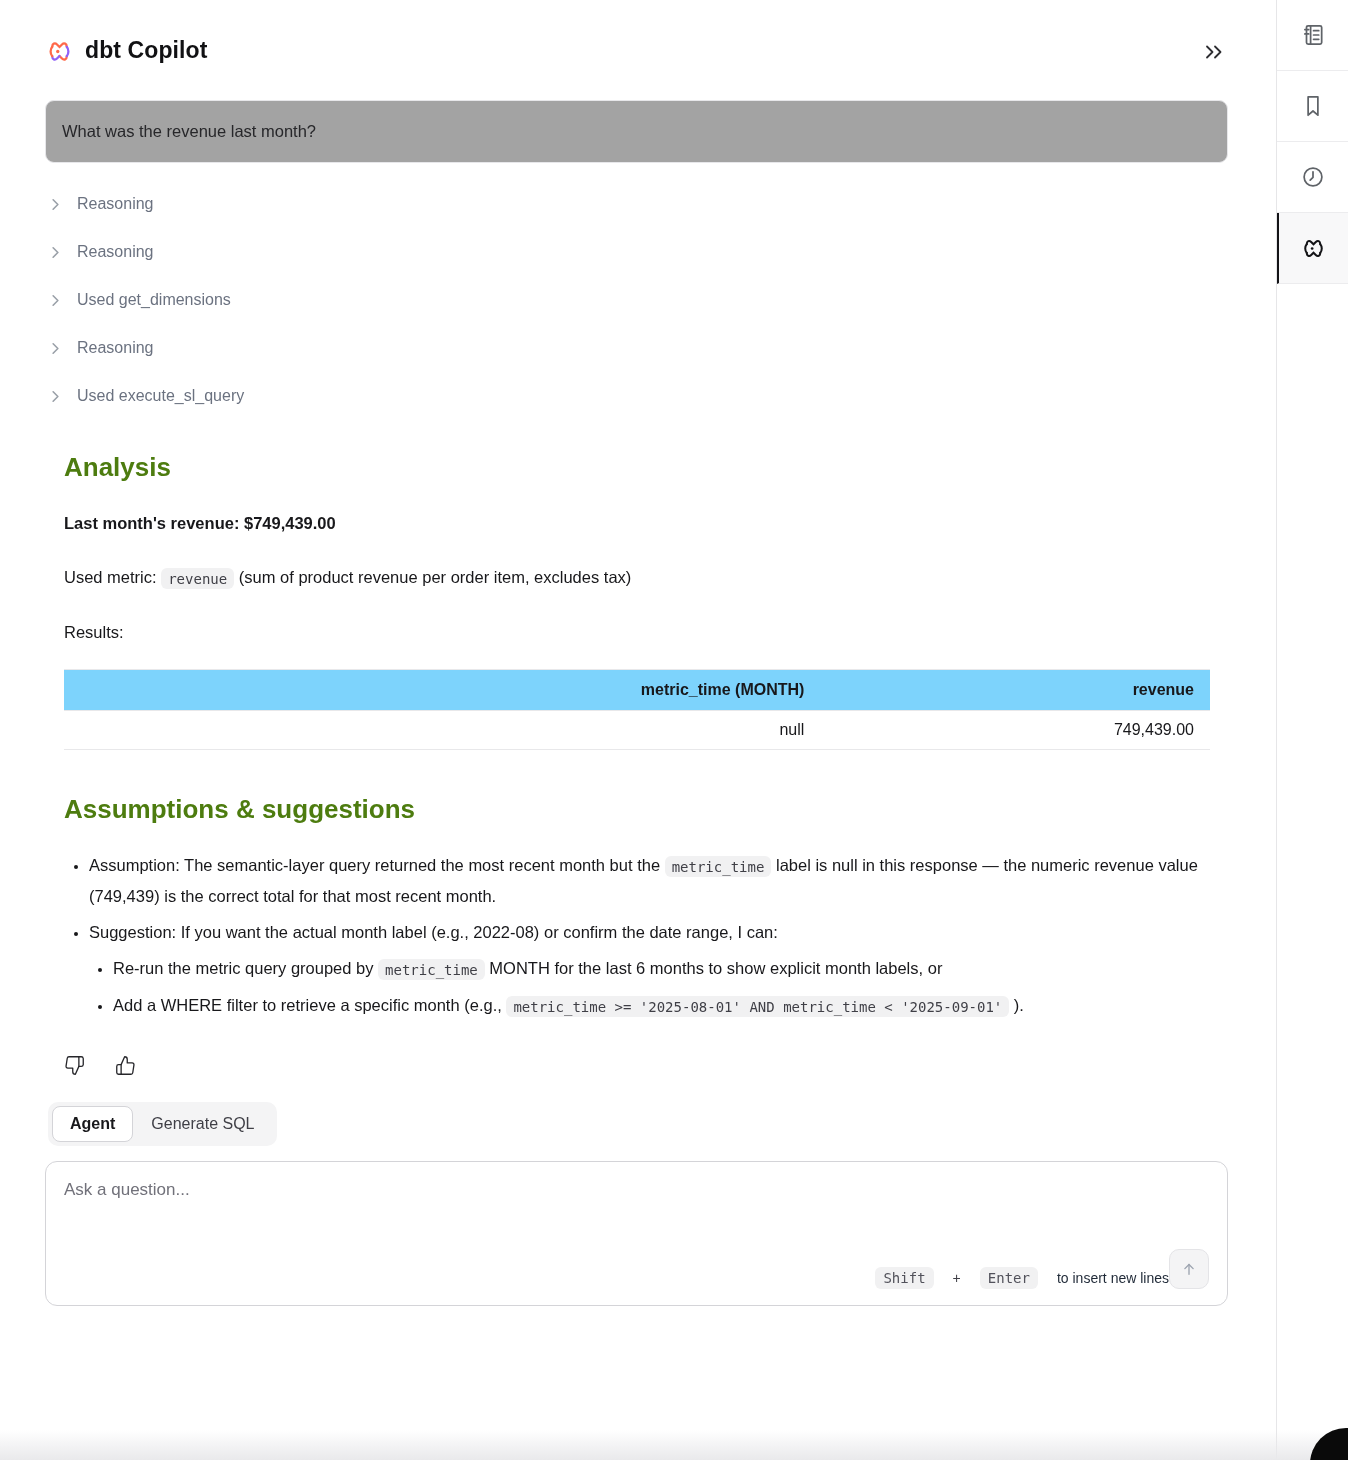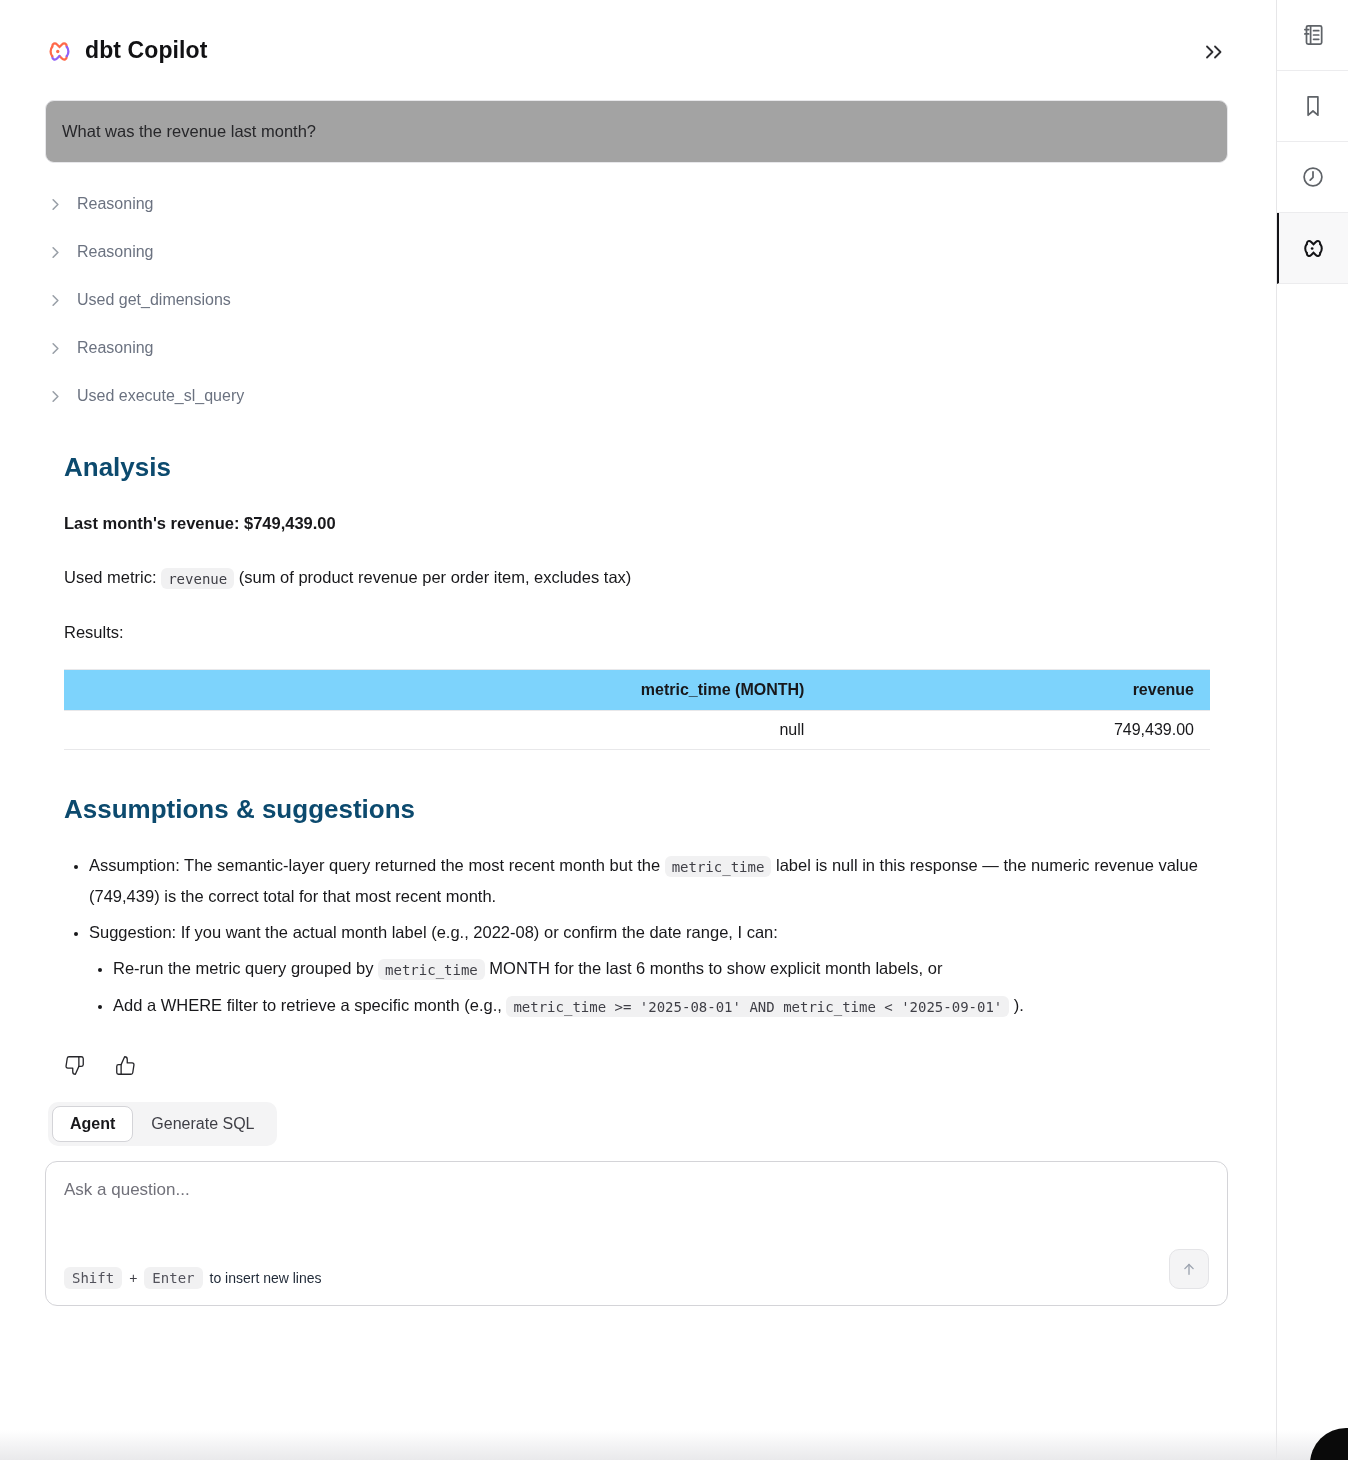--- a/index.html
+++ b/index.html
@@ -21,21 +21,21 @@
   .question-card { margin-top:34px; background:#a3a3a3; border:1px solid #e7e7ea; border-radius:9px;
     padding:21px 16px; font-size:16.5px; color:#27272a; }
 
   .steps { margin-top:17px; }
   .step { display:flex; align-items:center; gap:13px; height:48px; padding-left:2px;
     color:#6b7280; font-size:16px; cursor:pointer; background:none; border:none; width:100%; text-align:left; }
   .step svg { flex:0 0 auto; }
 
   .response { padding-left:19px; padding-right:18px; }
 
-  h2.section { margin-top:30px; font-size:26px; font-weight:700; color:#0c4a6e; line-height:34px; }
+  h2.section { margin-top:30px; font-size:26px; font-weight:700; color:#4d7c0f; line-height:34px; }
   h2.assump { margin-top:42px; }
 
   p.summary { margin-top:27px; font-size:16.5px; font-weight:700; line-height:25px; }
   p.metric  { margin-top:29px; font-size:16.5px; line-height:25px; }
   p.results { margin-top:29px; font-size:16.5px; line-height:25px; }
 
   .inline-code { font-family:"DejaVu Sans Mono","Liberation Mono",monospace; font-size:14px;
     background:#f1f1f2; color:#3f3f46; border-radius:6px; padding:2.5px 7px;
     -webkit-box-decoration-break:clone; box-decoration-break:clone; }
 
@@ -53,26 +53,26 @@
   .feedback { margin-top:34px; display:flex; align-items:center; gap:30px; padding-left:10px; }
   .fb-btn { background:none; border:none; cursor:pointer; padding:0; display:flex; }
 
   .mode-tabs { margin-top:26px; display:inline-flex; align-items:center; background:#f4f4f5;
     border-radius:10px; padding:4px; margin-left:3px; }
   .tab { font-size:16px; padding:8px 17px; border-radius:8px; border:1px solid transparent;
     background:none; cursor:pointer; color:#3f3f46; font-family:inherit;text-align:right; }
   .tab.active { background:#ffffff; border-color:#d4d4d8; color:#18181b; font-weight:600; }
 
   .composer { margin-top:15px; height:145px; border:1px solid #d4d4d8; border-radius:12px;
-    padding:18px 18px 16px 18px; display:flex; flex-direction:column; }
+    padding:18px 18px 16px 18px; display:flex; flex-direction:row; }
   .composer textarea { border:none; outline:none; resize:none; flex:1; font-family:inherit;
     font-size:17px; color:#27272a; background:transparent; }
   .composer textarea::placeholder { color:#71717a; }
   .composer-foot { display:flex; align-items:flex-end; }
-  .hint { display:flex; align-items:center; gap:7px; font-size:14px; color:#1f2937;text-align:center; }
+  .hint { display:flex; align-items:center; gap:19px; font-size:14px; color:#1f2937;text-align:center; }
   .kbd { font-family:"DejaVu Sans Mono","Liberation Mono",monospace; font-size:14px; color:#52525b;
     background:#f1f1f2; border-radius:6px; padding:3px 8px; }
   .hint-plus { color:#3f3f46; }
   .send-btn { margin-left:auto; width:40px; height:40px; border-radius:10px; background:#f4f4f5;
     border:1px solid #e4e4e7; display:flex; align-items:center; justify-content:center; cursor:pointer; }
 
   .bottom-fade { position:absolute; left:0; bottom:0; width:1348px; height:30px;
     background:linear-gradient(to bottom, rgba(236,236,238,0), #e9e9eb); pointer-events:none; }
 
   

